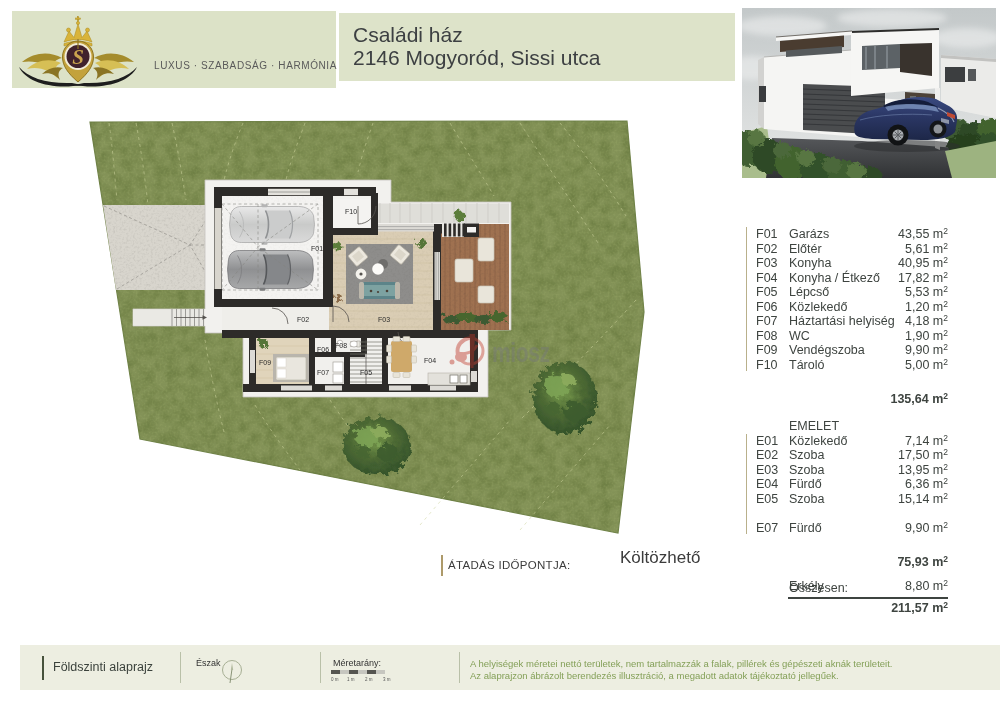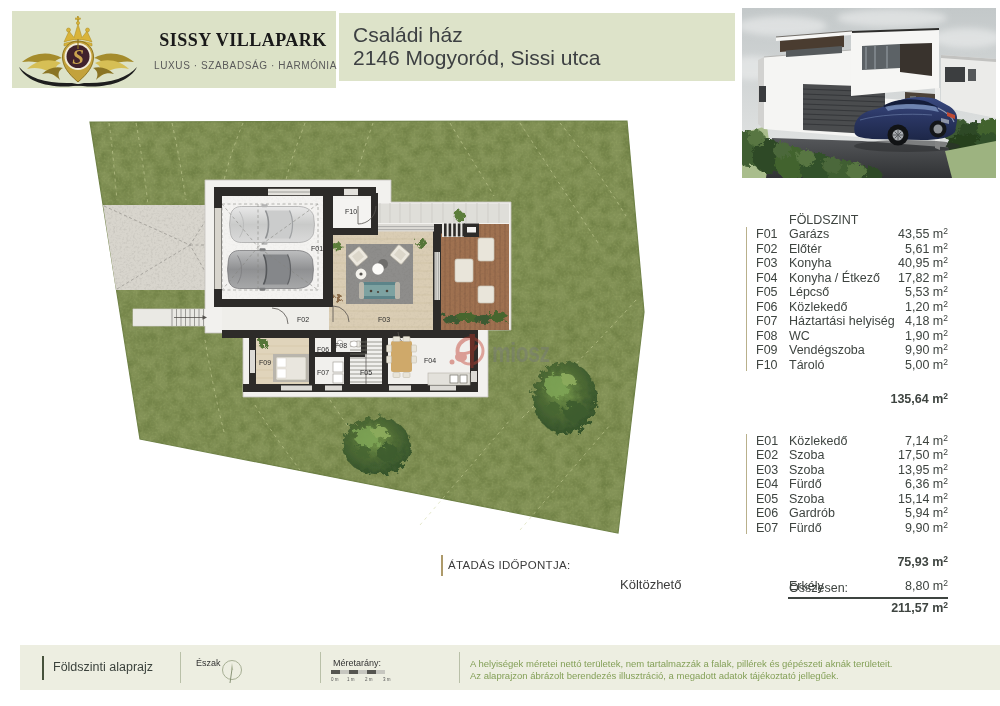--- a/index.html
+++ b/index.html
@@ -38,21 +38,20 @@
           <rect x="63.6" y="7" width="4.8" height="1.3"></rect>
       <path d="M52,32.5 C61,29.5 71,29.5 80,32.5 L80,35 C71,32 61,32 52,35 Z"></path>
     </g>
 
     <path d="M66,71 C55.5,62 50.5,54.5 50.5,46 C50.5,36.8 57.3,30 66,30 C74.7,30 81.5,36.8 81.5,46 C81.5,54.5 76.5,62 66,71 Z" fill="#c3a23c" stroke="#8f7520" stroke-width="1"></path>
     <circle cx="66" cy="45.5" r="13.5" fill="#f2ecd8"></circle>
     <circle cx="66" cy="45.5" r="11.5" fill="#41222c"></circle>
     <text x="66" y="53" font-family="Liberation Serif,serif" font-size="21" font-style="italic" font-weight="bold" fill="#caa44e" text-anchor="middle">S</text>
     <rect x="65.4" y="28" width="1.2" height="10" fill="#8f7520"></rect>
   </svg>
-  <div class="abs" style="left:138px;top:19px;width:186px;text-align:center;font-family:'Liberation Serif',serif;font-size:18px;font-weight:bold;color:#191919;letter-spacing:0.5px;white-space:nowrap;">SISSY VILLAPARK</div>
   <div class="abs" style="left:119px;top:49px;width:206px;text-align:right;font-size:10px;color:#5a5a5a;letter-spacing:0.6px;white-space:nowrap;">LUXUS · SZABADSÁG · HARMÓNIA</div>
 </div>
 
 <div class="abs" style="left:339px;top:13px;width:396px;height:68px;background:#dde3c9;">
   <div class="abs" style="left:14px;top:10px;font-size:21px;color:#3d4042;">Családi ház</div>
   <div class="abs" style="left:14px;top:33px;font-size:21px;color:#3d4042;">2146 Mogyoród, Sissi utca</div>
 </div>
 
 <svg class="abs" style="left:742px;top:8px;" width="254" height="170" viewBox="0 0 254 170">
   <defs>
@@ -532,23 +531,20 @@
     <ellipse cx="461" cy="357" rx="6" ry="5" fill="#c0392b"></ellipse>
     <path d="M469.5,334 L475,334 L473.5,368 L470.5,368 Z" fill="#b03527"></path>
     <circle cx="452" cy="362" r="2.5" fill="#c0392b"></circle>
   </g>
   <text x="492" y="362" font-family="Liberation Sans,sans-serif" font-size="27" font-weight="bold" fill="#787d72" opacity="0.55" transform="scale(0.78 1)" transform-origin="492 362" letter-spacing="-0.5">miosz</text>
 </svg>
 
 <div class="abs" style="left:745.5px;top:227px;width:1.5px;height:144px;background:#b9b08b;"></div>
 <div class="abs" style="left:745.5px;top:434px;width:1.5px;height:100px;background:#b9b08b;"></div>
 
-<div class="trow" style="top:212.5px;">
-      <span class="n">FÖLDSZINT</span>
-    </div>
 <div class="trow" style="top:227px;">
       <span class="c">F01</span>
       <span class="n">Garázs</span>
       <span class="v">43,55 m<span class="sup">2</span></span>
     </div>
 <div class="trow" style="top:241.5px;">
       <span class="c">F02</span>
       <span class="n">Előtér</span>
       <span class="v">5,61 m<span class="sup">2</span></span>
     </div>
@@ -589,20 +585,23 @@
     </div>
 <div class="trow" style="top:357.5px;">
       <span class="c">F10</span>
       <span class="n">Tároló</span>
       <span class="v">5,00 m<span class="sup">2</span></span>
     </div>
 <div class="trow bold" style="top:372px;">
       <span class="v">135,64 m<span class="sup">2</span></span>
     </div>
 
+<div class="trow" style="top:419px;">
+      <span class="n">EMELET</span>
+    </div>
 <div class="trow" style="top:433.5px;">
       <span class="c">E01</span>
       <span class="n">Közlekedő</span>
       <span class="v">7,14 m<span class="sup">2</span></span>
     </div>
 <div class="trow" style="top:448px;">
       <span class="c">E02</span>
       <span class="n">Szoba</span>
       <span class="v">17,50 m<span class="sup">2</span></span>
     </div>
@@ -614,25 +613,20 @@
 <div class="trow" style="top:477px;">
       <span class="c">E04</span>
       <span class="n">Fürdő</span>
       <span class="v">6,36 m<span class="sup">2</span></span>
     </div>
 <div class="trow" style="top:491.5px;">
       <span class="c">E05</span>
       <span class="n">Szoba</span>
       <span class="v">15,14 m<span class="sup">2</span></span>
     </div>
-<div class="trow" style="top:506px;">
-      <span class="c">E06</span>
-      <span class="n">Gardrób</span>
-      <span class="v">5,94 m<span class="sup">2</span></span>
-    </div>
 <div class="trow" style="top:520.5px;">
       <span class="c">E07</span>
       <span class="n">Fürdő</span>
       <span class="v">9,90 m<span class="sup">2</span></span>
     </div>
 <div class="trow bold" style="top:535px;">
       <span class="v">75,93 m<span class="sup">2</span></span>
     </div>
 <div class="trow" style="top:549.5px;margin-top:29px;">
       <span class="n">Erkély</span>
@@ -640,21 +634,21 @@
     </div>
 
 <div class="trow" style="top:581px;">
       <span class="n">Összesen:</span>
       <span class="v bold">211,57 m<span class="sup">2</span></span>
     </div>
 <div class="abs" style="left:788px;top:597px;width:160px;height:1.5px;background:#3e4440;"></div>
 
 <div class="abs" style="left:441px;top:555px;width:1.5px;height:21px;background:#ad9a6a;"></div>
 <div class="abs" style="left:448px;top:559px;font-size:11.5px;color:#3c3c3c;letter-spacing:0.3px;">ÁTADÁS IDŐPONTJA:</div>
-<div class="abs" style="left:620px;top:577px;font-size:13px;color:#3c3c3c;">Költözhető</div>
+<div class="abs" style="left:620px;top:548px;font-size:17px;color:#3c3c3c;">Költözhető</div>
 
 <div class="abs" style="left:20px;top:645px;width:990px;height:45px;background:#edeee1;">
   <div class="abs" style="left:22px;top:11px;width:2px;height:24px;background:#47523c;"></div>
   <div class="abs" style="left:33px;top:15px;font-size:12.5px;color:#3b423c;">Földszinti alaprajz</div>
   <div class="abs" style="left:160px;top:7px;width:1px;height:31px;background:#b9c0a8;"></div>
   <div class="abs" style="left:176px;top:13px;font-size:9px;color:#333;">Észak</div>
   <svg class="abs" style="left:200px;top:12px;" width="26" height="28" viewBox="0 0 26 28">
     <circle cx="12" cy="13" r="9.5" fill="none" stroke="#a7af94" stroke-width="1"></circle>
     <path d="M12,12 L10,26" stroke="#8a9478" stroke-width="1" fill="none"></path>
     <path d="M12,6 L13.2,13 L10.8,13 Z" fill="#b2b99e"></path>

